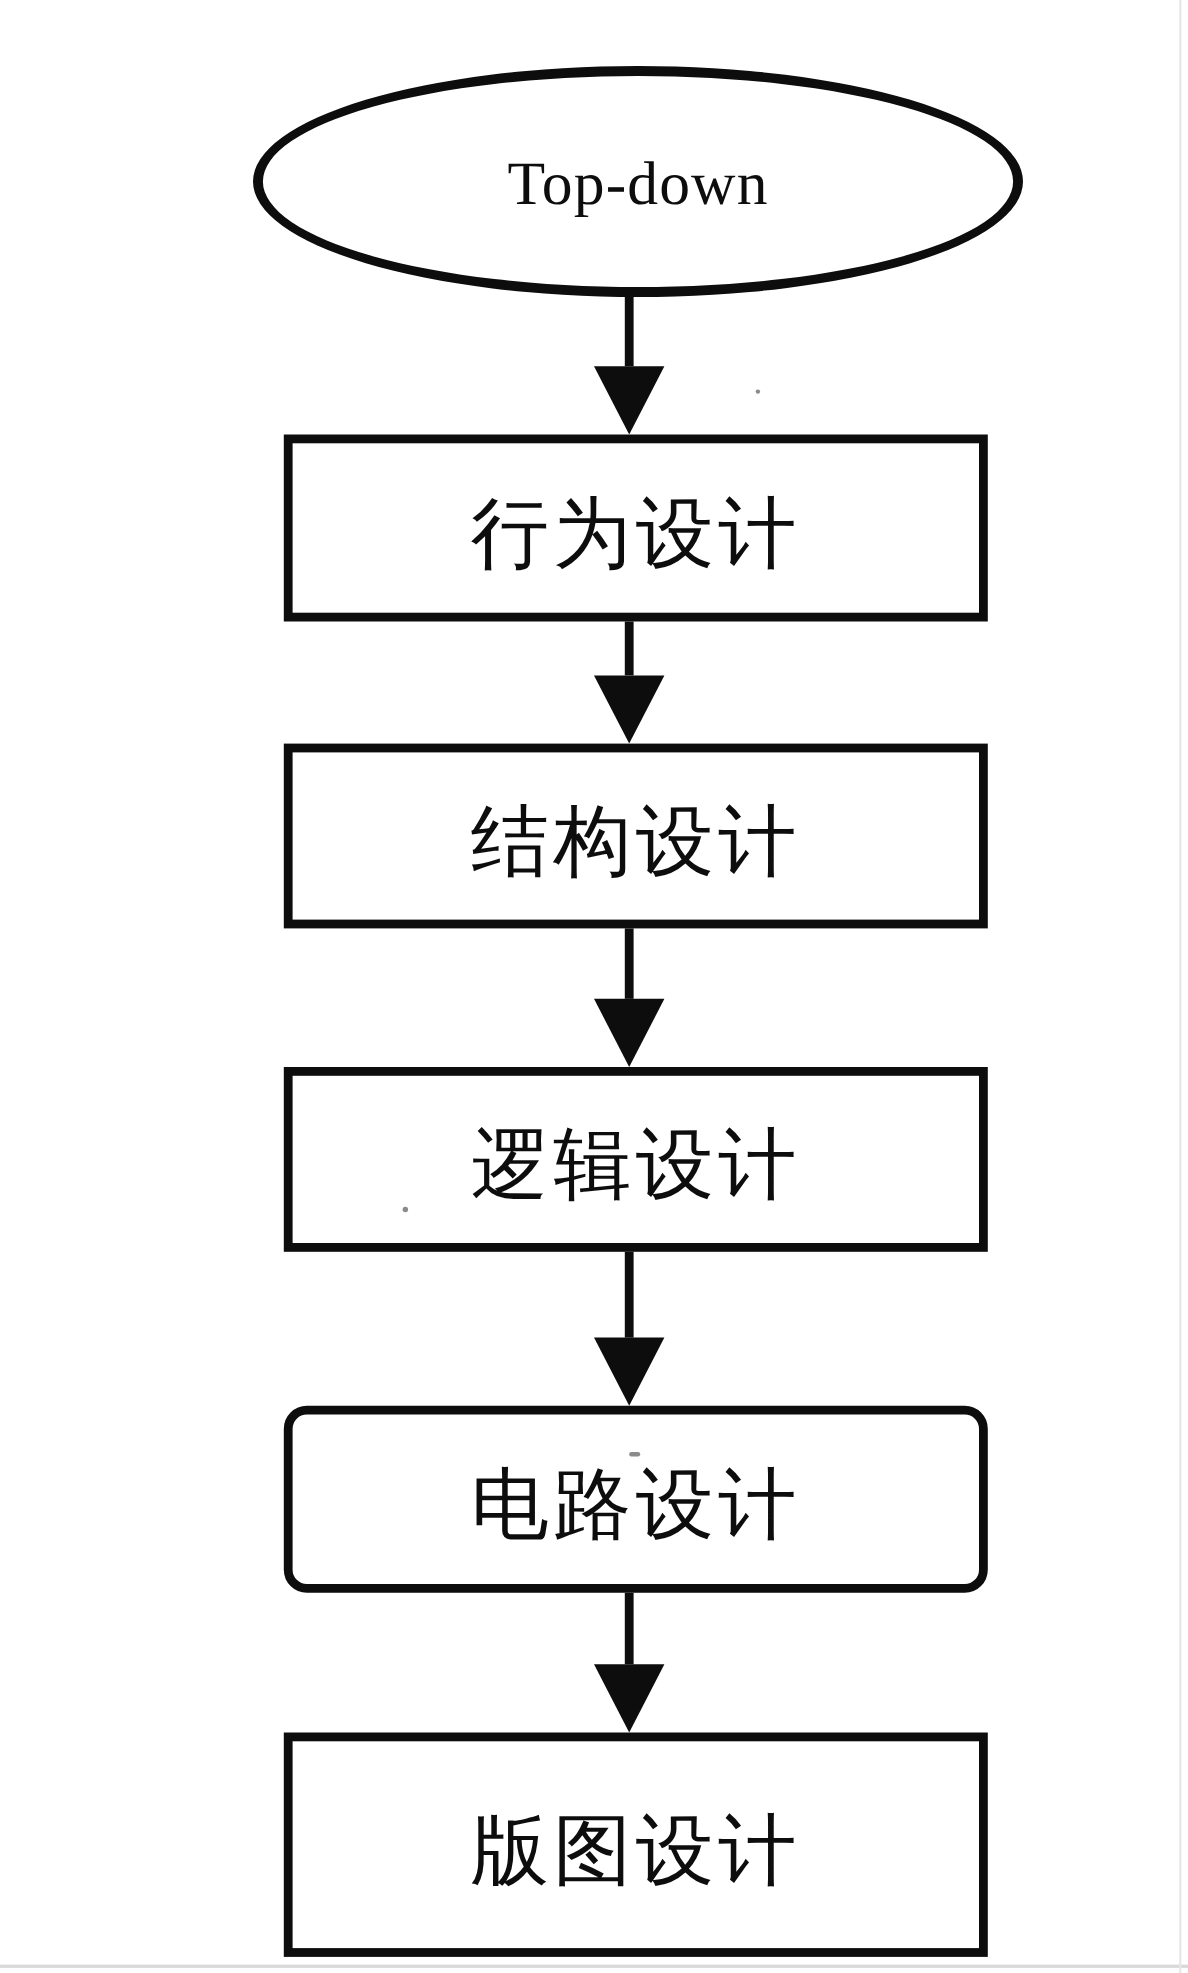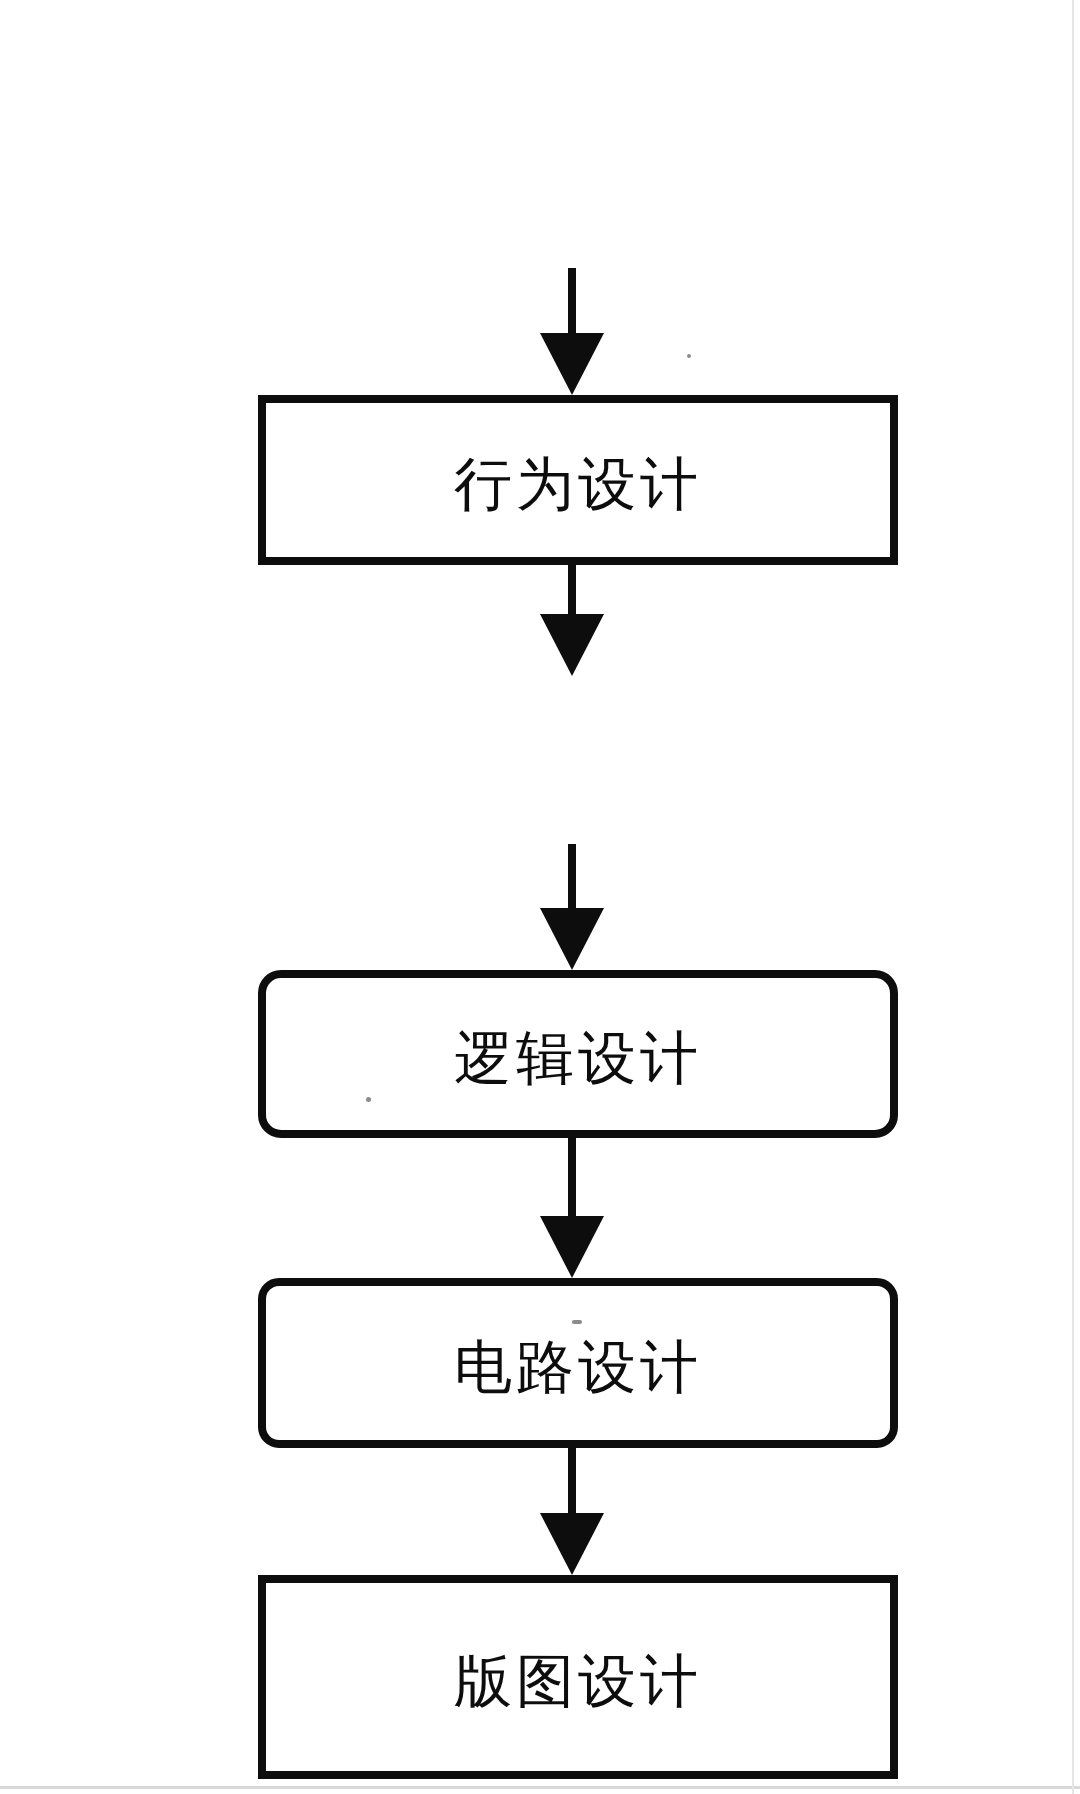--- a/index.html
+++ b/index.html
@@ -34,37 +34,37 @@
     border: 9px solid #0d0d0d;
     border-radius: 50%;
   }
   .box {
     left: 258px;
     width: 640px;
     border: 8px solid #0d0d0d;
   }
   .box-1 { top: 395px;  height: 170px; }
   .box-2 { top: 676px;  height: 168px; }
-  .box-3 { top: 970px;  height: 168px; border-radius: 23px; }
+  .box-3 { top: 970px;  height: 168px; }
   .box-4 { top: 1278px; height: 170px; border-radius: 21px; }
   .box-5 { top: 1575px; height: 204px; }
 
   .label {
     display: block;
     text-align: center;
     white-space: nowrap;
     color: #0d0d0d;
   }
   .label-latin {
     font-size: 56px;
     letter-spacing: 1px;
     padding-top: 4px;
   }
   .label-cjk {
-    font-size: 58px;
+    font-size: 71px;
     letter-spacing: 4px;
     padding-top: 10px;
   }
 
   
   .arrow {
     position: absolute;
     left: 540px;            
     width: 64px;
     display: flex;
@@ -115,35 +115,41 @@
   }
   .speck-1 { left: 687px; top: 354px;  width: 4px; height: 4px; }
   .speck-2 { left: 366px; top: 1097px; width: 5px; height: 5px; }
   .speck-3 { left: 572px; top: 1320px; width: 10px; height: 4px; border-radius: 2px; }
 </style>
 </head>
 <body>
 
 <div class="page">
 
+  <div class="node ellipse">
+    <span class="label label-latin">Top-down</span>
+  </div>
 
   <div class="arrow arrow-1">
     <div class="stem"></div>
     <div class="head"></div>
   </div>
 
   <div class="node box box-1">
     <span class="label label-cjk">行为设计</span>
   </div>
 
   <div class="arrow arrow-2">
     <div class="stem"></div>
     <div class="head"></div>
   </div>
 
+  <div class="node box box-2">
+    <span class="label label-cjk">结构设计</span>
+  </div>
 
   <div class="arrow arrow-3">
     <div class="stem"></div>
     <div class="head"></div>
   </div>
 
   <div class="node box box-3">
     <span class="label label-cjk">逻辑设计</span>
   </div>
 

